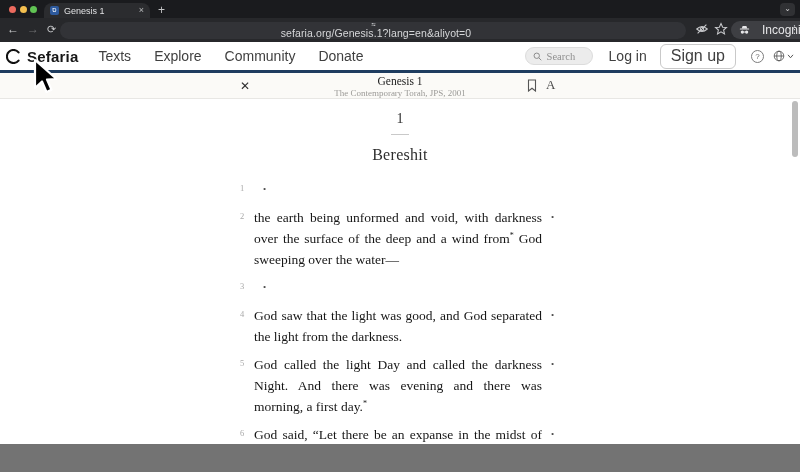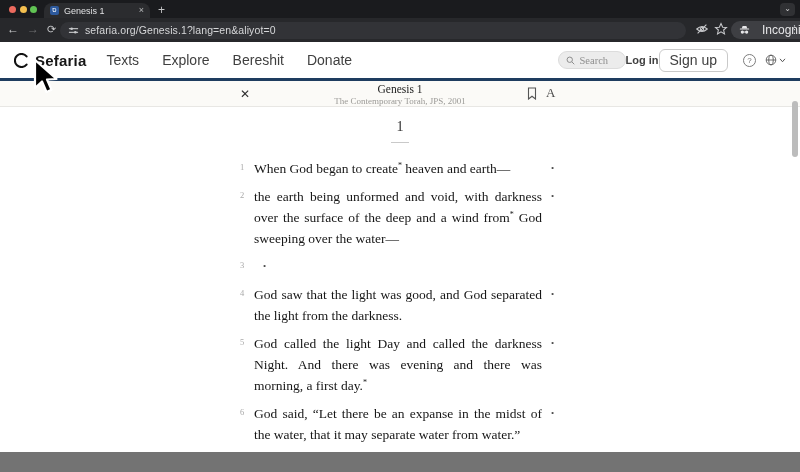--- a/index.html
+++ b/index.html
@@ -21,40 +21,40 @@
   .tab-close{color:#b9babc;font-size:9px;line-height:1;}
   .new-tab{position:absolute;left:158px;top:4px;color:#c6c7c9;font-size:12px;line-height:12px;}
   .tab-chevron{position:absolute;right:5px;top:3px;width:15px;height:13px;border-radius:4px;
                background:#303134;color:#cfcfd1;font-size:8px;text-align:center;line-height:12px;}
   .toolbar{position:relative;height:24px;background:#27282b;}
   .nav-ic{position:absolute;top:4px;font-size:12px;line-height:15px;color:#cbccce;}
   .ic-back{left:7px;}
   .ic-fwd{left:27px;color:#6f7072;}
   .ic-reload{left:47px;font-size:11px;}
   .omnibox{position:absolute;left:60px;top:3.5px;width:626px;height:17px;border-radius:9px;
-           background:#323337;display:flex;align-items:center;padding:0 8px;}
+           background:#323337;display:flex;align-items:center;padding:0 8px;flex-direction:column;}
   .url-text{margin-left:6px;font-size:10.5px;color:#d6d7d9;letter-spacing:.1px;white-space:nowrap;}
   .right-ic{position:absolute;top:4px;}
   .incog-pill{position:absolute;left:731px;top:3px;height:18px;border-radius:9px;background:#3e3f43;
               display:flex;align-items:center;padding:0 8px;gap:4px;}
   .incog-label{font-size:12px;color:#e6e6e8;margin-left:8px;}
   .kebab{position:absolute;left:789px;top:4px;color:#c9cacd;font-size:11px;letter-spacing:0;line-height:15px;}
 
   
-  .site-header{height:36px;background:#fff;display:flex;align-items:center;padding:0 14px;}
+  .site-header{height:28px;background:#fff;display:flex;align-items:center;padding:0 6px;}
   .brand{display:flex;align-items:center;}
   .brand-name{margin-left:6px;font-size:15px;font-weight:600;color:#161616;letter-spacing:.2px;}
   .main-nav{display:flex;margin-left:20px;gap:23px;}
   .nav-link{font-size:14px;color:#3f3f3f;}
   .hdr-spacer{flex:1;}
   .search-pill{width:68px;height:18px;border-radius:9px;background:#ececec;border:1px solid #dcdcdc;
                display:flex;align-items:center;padding:0 7px;gap:5px;}
   .search-ph{font-family:"Liberation Serif",serif;font-size:10.5px;color:#8f8f8f;}
-  .login{font-size:11px;color:#404040;font-weight:bold;}
-  .signup{font-size:14px;color:#404040;border:1px solid #c9c9c9;border-radius:6px;
+  .login{margin-left:16px;font-size:14px;color:#404040;}
+  .signup{margin-left:13px;font-size:16px;color:#404040;border:1px solid #c9c9c9;border-radius:6px;
           padding:2px 10px 3px;}
   .help{margin-left:15px;width:13px;height:13px;border-radius:50%;border:1px solid #7c7c7c;color:#6b6b6b;
         font-size:8px;text-align:center;line-height:12px;}
   .lang{margin-left:9px;display:flex;align-items:center;gap:2px;color:#555;}
 
   .category-line{height:3px;background:#1e3c5f;}
 
   
   .reader-header{position:relative;height:26px;background:#fbfaf7;border-bottom:1px solid #e8e7e4;}
   .reader-close{position:absolute;left:238px;top:6px;width:14px;height:14px;color:#2f2f2f;
@@ -149,21 +149,21 @@
   <div class="site-header">
     <div class="brand">
       <svg width="15" height="15" viewBox="0 0 16 16">
         <path d="M13.4 3.6 A7 7 0 1 0 13.4 12.4" fill="none" stroke="#111" stroke-width="2.2" stroke-linecap="round"></path>
       </svg>
       <span class="brand-name">Sefaria</span>
     </div>
     <div class="main-nav">
       <span class="nav-link">Texts</span>
       <span class="nav-link">Explore</span>
-      <span class="nav-link">Bereshit</span>
+      <span class="nav-link">Community</span>
       <span class="nav-link">Donate</span>
     </div>
     <div class="hdr-spacer"></div>
     <div class="search-pill">
       <svg width="9" height="9" viewBox="0 0 12 12">
         <circle cx="5" cy="5" r="3.6" fill="none" stroke="#8a8a8a" stroke-width="1.3"></circle>
         <line x1="7.8" y1="7.8" x2="11" y2="11" stroke="#8a8a8a" stroke-width="1.3"></line>
       </svg>
       <span class="search-ph">Search</span>
     </div>
@@ -195,24 +195,24 @@
     <svg class="reader-bookmark" width="10" height="13" viewBox="0 0 10 13">
       <path d="M1.5 1 H8.5 V12 L5 9.2 1.5 12 Z" fill="none" stroke="#555" stroke-width="1.1"></path>
     </svg>
     <span class="reader-font">A</span>
   </div>
 
   <div class="content">
     <div class="column">
       <div class="chapter-num">1</div>
       <div class="chapter-rule"></div>
+      <div class="section-title">Bereshit</div>
       <div class="verses">
     <div class="verse">
       <span class="v-num">1</span>
-      <span class="v-text">When God began to create<sup>*</sup> heaven and earth—</span>
       <span class="v-bullet">•</span>
     </div>
 
     <div class="verse">
       <span class="v-num">2</span>
       <span class="v-text">the earth being unformed and void, with darkness over the surface of the deep and a wind from<sup>*</sup> God sweeping over the water—</span>
       <span class="v-bullet">•</span>
     </div>
 
     <div class="verse">

